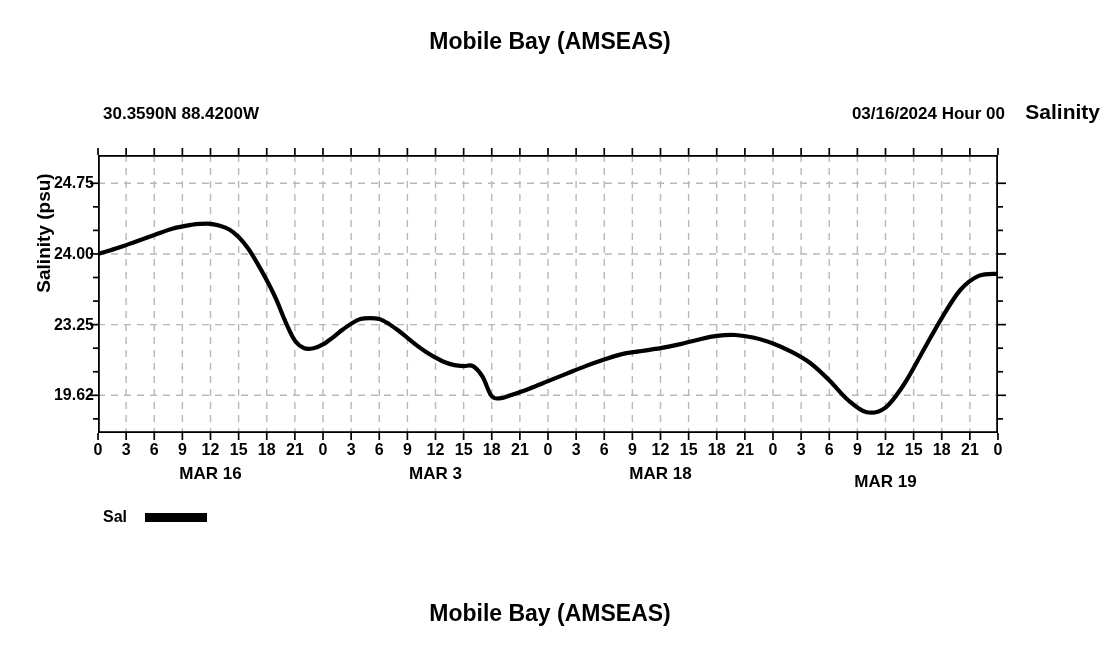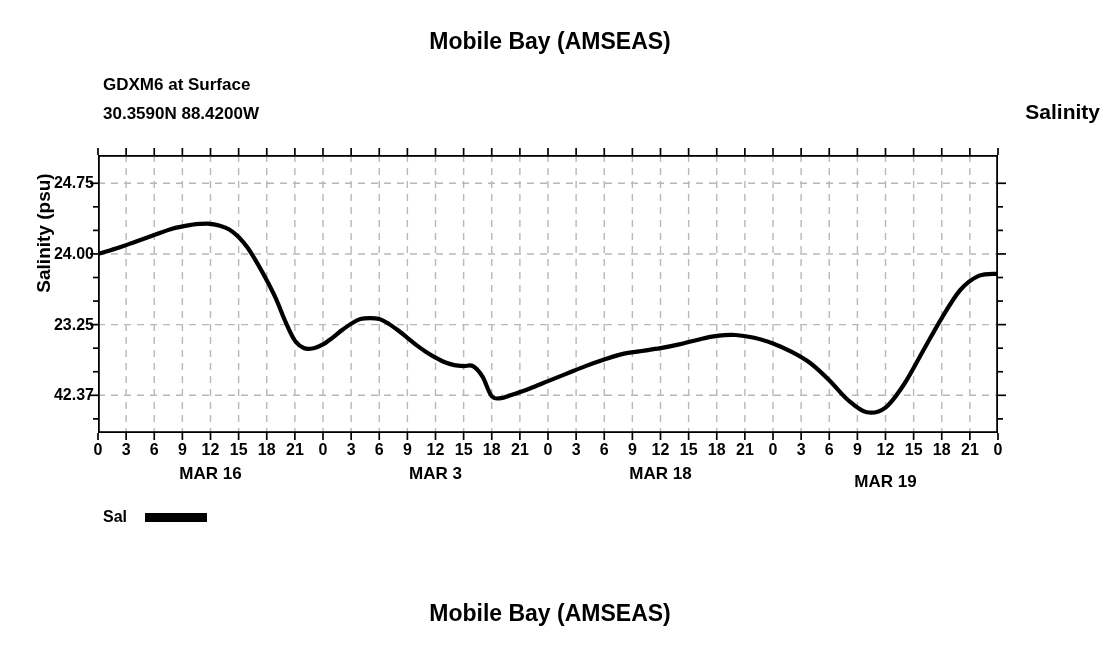--- a/index.html
+++ b/index.html
@@ -163,31 +163,31 @@
     background: #000000;
   }
 </style>
 </head>
 <body>
 
 <div class="page">
 
   <div class="title-top">Mobile Bay (AMSEAS)</div>
 
-  <div class="meta-station">GDXM6 at Surface</div>
   <div class="meta-coords">30.3590N  88.4200W</div>
   <div class="subtitle-var">Salinity</div>
+  <div class="meta-runtime">03/16/2024 Hour 00</div>
 
   <div class="ylabel">Salinity (psu)</div>
 
   <div class="ytick-labels">
       <div class="ytick-label" style="top: 28.2712px;">24.75</div>
       <div class="ytick-label" style="top: 98.9492px; padding-left: 12px;">24.00</div>
       <div class="ytick-label" style="top: 169.627px;">23.25</div>
-      <div class="ytick-label" style="top: 240.305px;">42.37</div>
+      <div class="ytick-label" style="top: 240.305px;">19.62</div>
     </div>
 
   <div class="plot-wrap">
     <svg class="plot-svg" id="plot-svg" width="900" height="278" viewBox="0 0 900 278">
         <line x1="28.125" y1="0" x2="28.125" y2="278" stroke="#b8b8b8" stroke-width="1.4" stroke-dasharray="7,6"></line>
         <line x1="56.25" y1="0" x2="56.25" y2="278" stroke="#b8b8b8" stroke-width="1.4" stroke-dasharray="7,6"></line>
         <line x1="84.375" y1="0" x2="84.375" y2="278" stroke="#b8b8b8" stroke-width="1.4" stroke-dasharray="7,6"></line>
         <line x1="112.5" y1="0" x2="112.5" y2="278" stroke="#b8b8b8" stroke-width="1.4" stroke-dasharray="7,6"></line>
         <line x1="140.625" y1="0" x2="140.625" y2="278" stroke="#b8b8b8" stroke-width="1.4" stroke-dasharray="7,6"></line>
         <line x1="168.75" y1="0" x2="168.75" y2="278" stroke="#b8b8b8" stroke-width="1.4" stroke-dasharray="7,6"></line>

